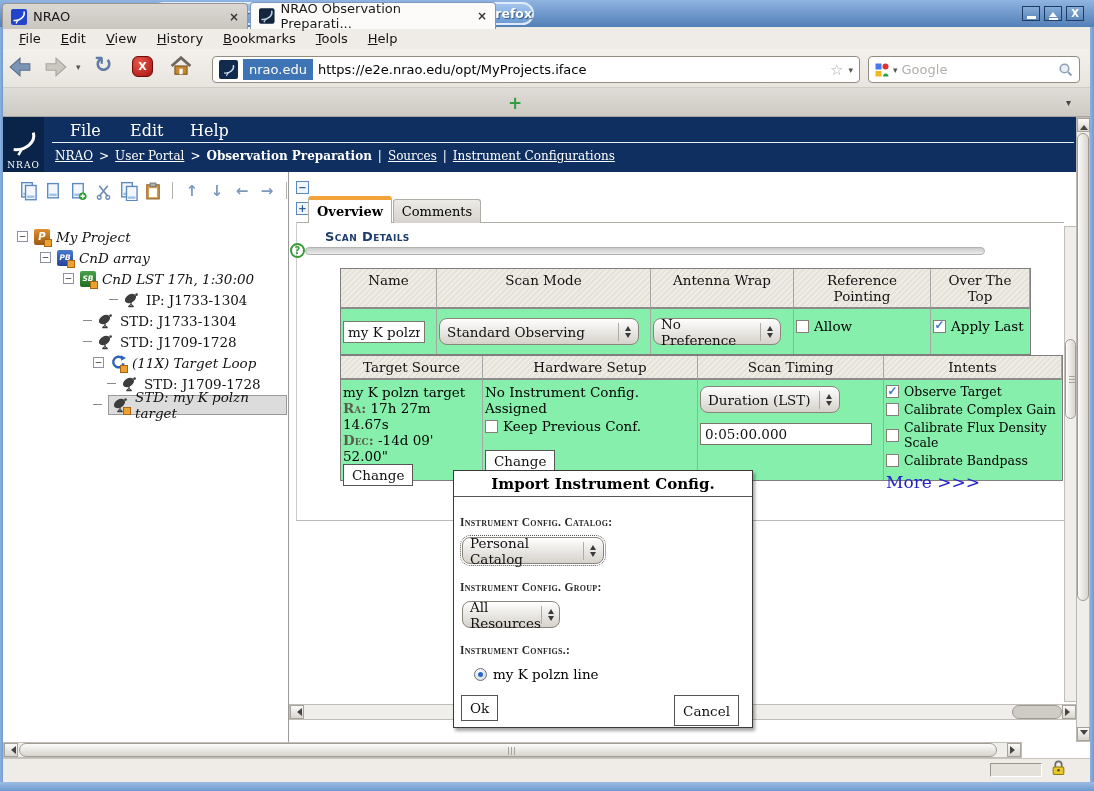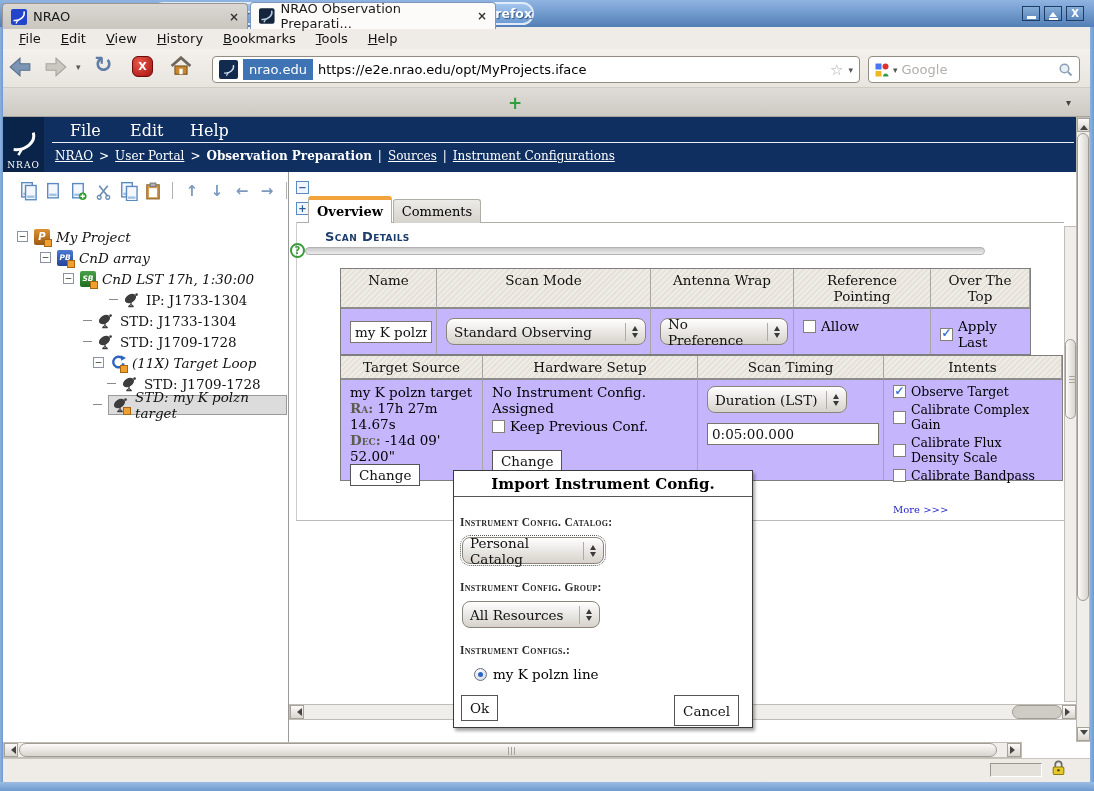--- a/index.html
+++ b/index.html
@@ -88,41 +88,41 @@
   .help-ic{position:absolute;left:290px;top:243px;width:15px;height:15px;border-radius:50%;border:2px solid #3a9a3a;
     color:#3a9a3a;font-size:10px;font-weight:bold;display:flex;align-items:center;justify-content:center}
   .sec-title{position:absolute;left:325px;top:229px;font-variant:small-caps;font-weight:bold;font-size:13px;
     color:#1d3e6d;letter-spacing:.4px}
   .sec-bar{position:absolute;left:305px;top:247px;width:680px;height:8px;border-radius:4px;
     background:linear-gradient(#c9c9c9,#ececec);border:1px solid #b2b2b2}
 
   .gtable{position:absolute;display:grid;border:1px solid #7e7e7e;font-family:"DejaVu Serif",serif}
   .th{background:#e6e2d9 repeating-linear-gradient(135deg,rgba(255,255,255,.35) 0 2px,rgba(0,0,0,0) 2px 4px);
     border-right:1px solid #a6a6a6;border-bottom:2px solid #8c8c8c;font-size:13.5px;text-align:center;padding:3px 14px;color:#111}
-  .td{background:#c4b5fd;border-right:1px solid #a6a6a6;padding:4px 9px;font-size:13.5px;display:flex;flex-direction:column}
+  .td{background:#86efac;border-right:1px solid #a6a6a6;padding:4px 2px;font-size:13.5px;display:flex;flex-direction:column}
   .th:last-child,.td:last-child{border-right:none}
   .t1{left:340px;top:268px;grid-template-columns:96px 214px 143px 137px 99px}
   .t1 .td{height:45px;justify-content:center}
   .t2{left:340px;top:355px;grid-template-columns:142px 215px 186px 178px}
   .t2 .td{height:100px}
 
   .tin{font-family:"DejaVu Serif",serif;font-size:13.5px;border:1px solid #7a766e;background:#fff;padding:2px 4px;color:#111}
   .sel{display:inline-flex;align-items:center;background:linear-gradient(#fefefe,#d6d2cb);border:1px solid #8a847a;
     border-radius:8px;font-family:"DejaVu Serif",serif;font-size:13.5px;padding:4px 7px;box-shadow:inset 0 1px 0 #fff;color:#111;height:27px}
   .spin{margin-left:auto;padding-left:6px;border-left:1px solid #b0aca2;display:flex;flex-direction:column;gap:2px;align-items:center}
   .spin .u{width:0;height:0;border:3.5px solid transparent;border-bottom:5px solid #3a3a3a}
   .spin .d{width:0;height:0;border:3.5px solid transparent;border-top:5px solid #3a3a3a}
   .cbrow{display:flex;align-items:center;gap:5px;font-size:13.5px}
   .cb{width:13px;height:13px;background:#fff;border:1px solid #848078;display:inline-flex;align-items:center;
     justify-content:center;flex:none}
   .cb.on::after{content:"✓";color:#3b77d0;font-size:12px;font-weight:bold;margin-top:-2px}
   .btn{font-family:"DejaVu Serif",serif;font-size:13.5px;background:#fff;border:1px solid #555;padding:2px 8px;color:#111;width:max-content}
   .sc-label{font-variant:small-caps;font-weight:bold;color:#5c5c4c}
   .intent-row{display:flex;align-items:center;gap:5px;font-size:12.5px;margin-bottom:3px}
-  .more-link{color:#2222cc;font-size:10px;margin-top:18px}
+  .more-link{color:#2222cc;font-size:17px;margin-top:1px}
 
   
   .modal{position:absolute;left:453px;top:470px;width:300px;height:258px;background:#fff;border:1px solid #3a3a3a;
     box-shadow:2px 3px 3px rgba(0,0,0,.35);z-index:20;font-family:"DejaVu Serif",serif}
   .m-title{position:absolute;left:0;top:4px;width:100%;text-align:center;font-weight:bold;font-size:15px;color:#000}
   .m-hr{position:absolute;left:0;top:25px;width:100%;height:1px;background:#555}
   .m-label{position:absolute;left:6px;font-variant:small-caps;font-weight:bold;font-size:11.5px;color:#2a2a2a;
     font-family:Liberation Serif, serif;letter-spacing:.3px}
   .radio{width:13px;height:13px;border-radius:50%;border:1px solid #6a7280;background:radial-gradient(circle at 35% 30%,#fff,#c9d2e0);
     display:inline-flex;align-items:center;justify-content:center;flex:none}
@@ -572,21 +572,21 @@
     <div class="m-hr"></div>
     <div class="m-label" style="top:45px">Instrument Config. Catalog:</div>
     <div class="sel" style="position:absolute;left:8px;top:66px;width:142px;outline:1px dotted #555;outline-offset:1px">
       <span>Personal Catalog</span>
       <span class="spin">
           <i class="u"></i>
           <i class="d"></i>
         </span>
     </div>
     <div class="m-label" style="top:110px">Instrument Config. Group:</div>
-    <div class="sel" style="position:absolute;left:8px;top:130px;width:138px">
+    <div class="sel" style="position:absolute;left:8px;top:130px;width:98px">
       <span>All Resources</span>
       <span class="spin">
           <i class="u"></i>
           <i class="d"></i>
         </span>
     </div>
     <div class="m-label" style="top:173px">Instrument Configs.:</div>
     <div style="position:absolute;left:20px;top:195px;display:flex;align-items:center;gap:6px;font-size:13.5px">
       <span class="radio on"></span>
       <span>my K polzn line</span>

